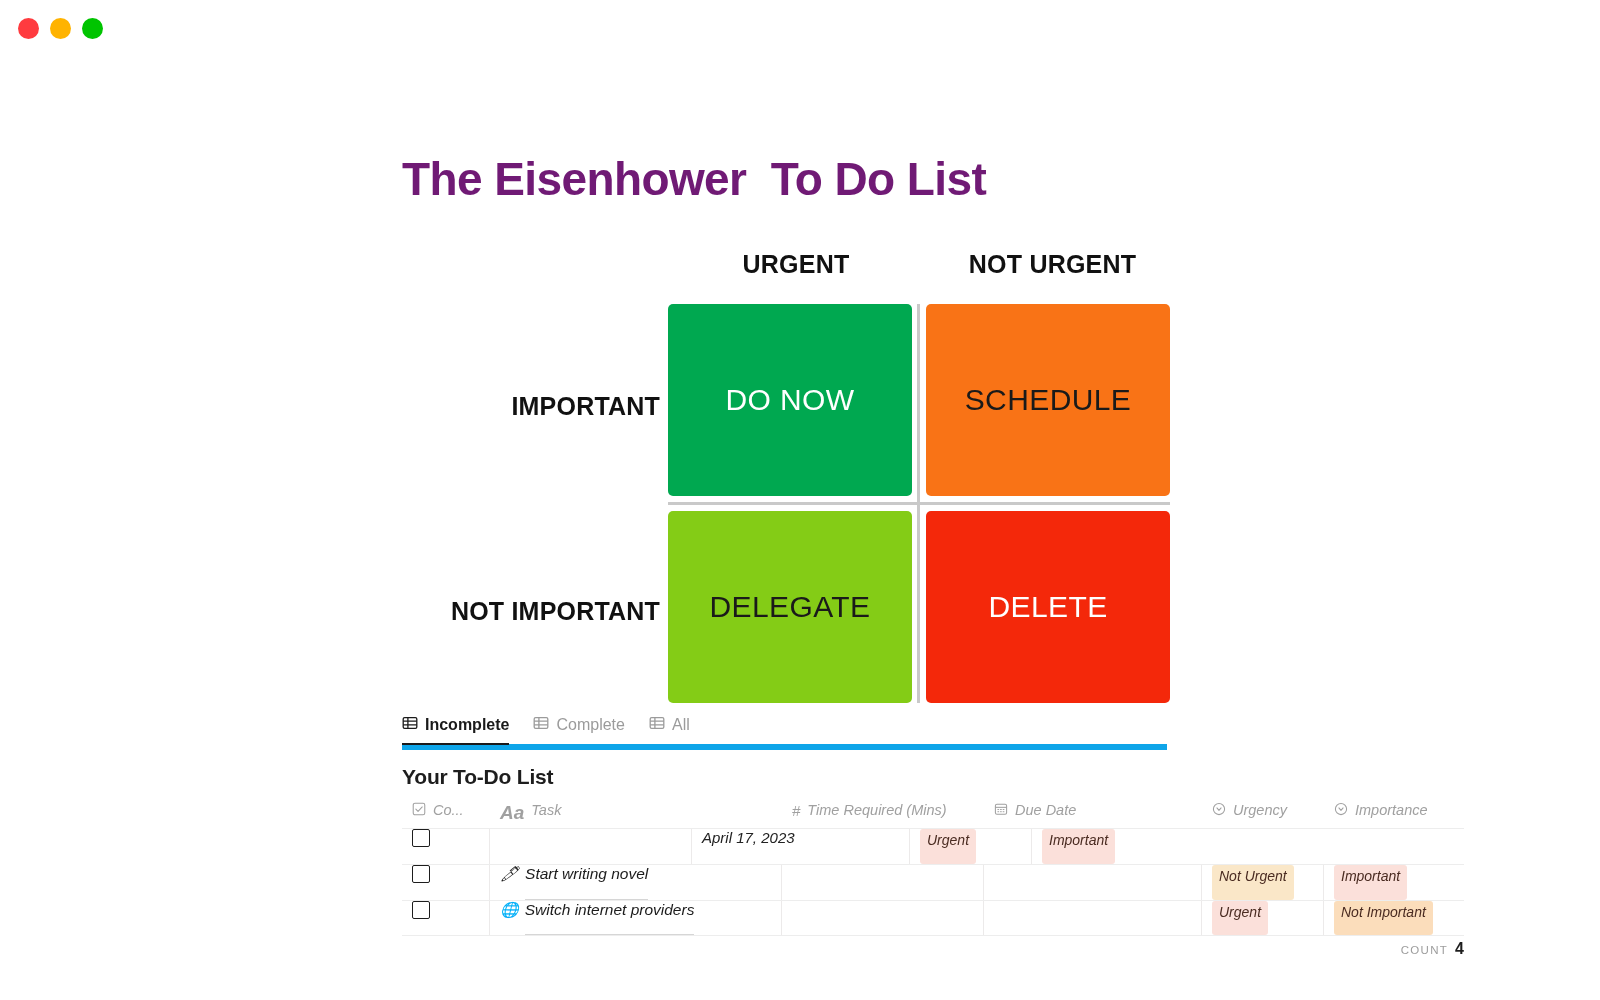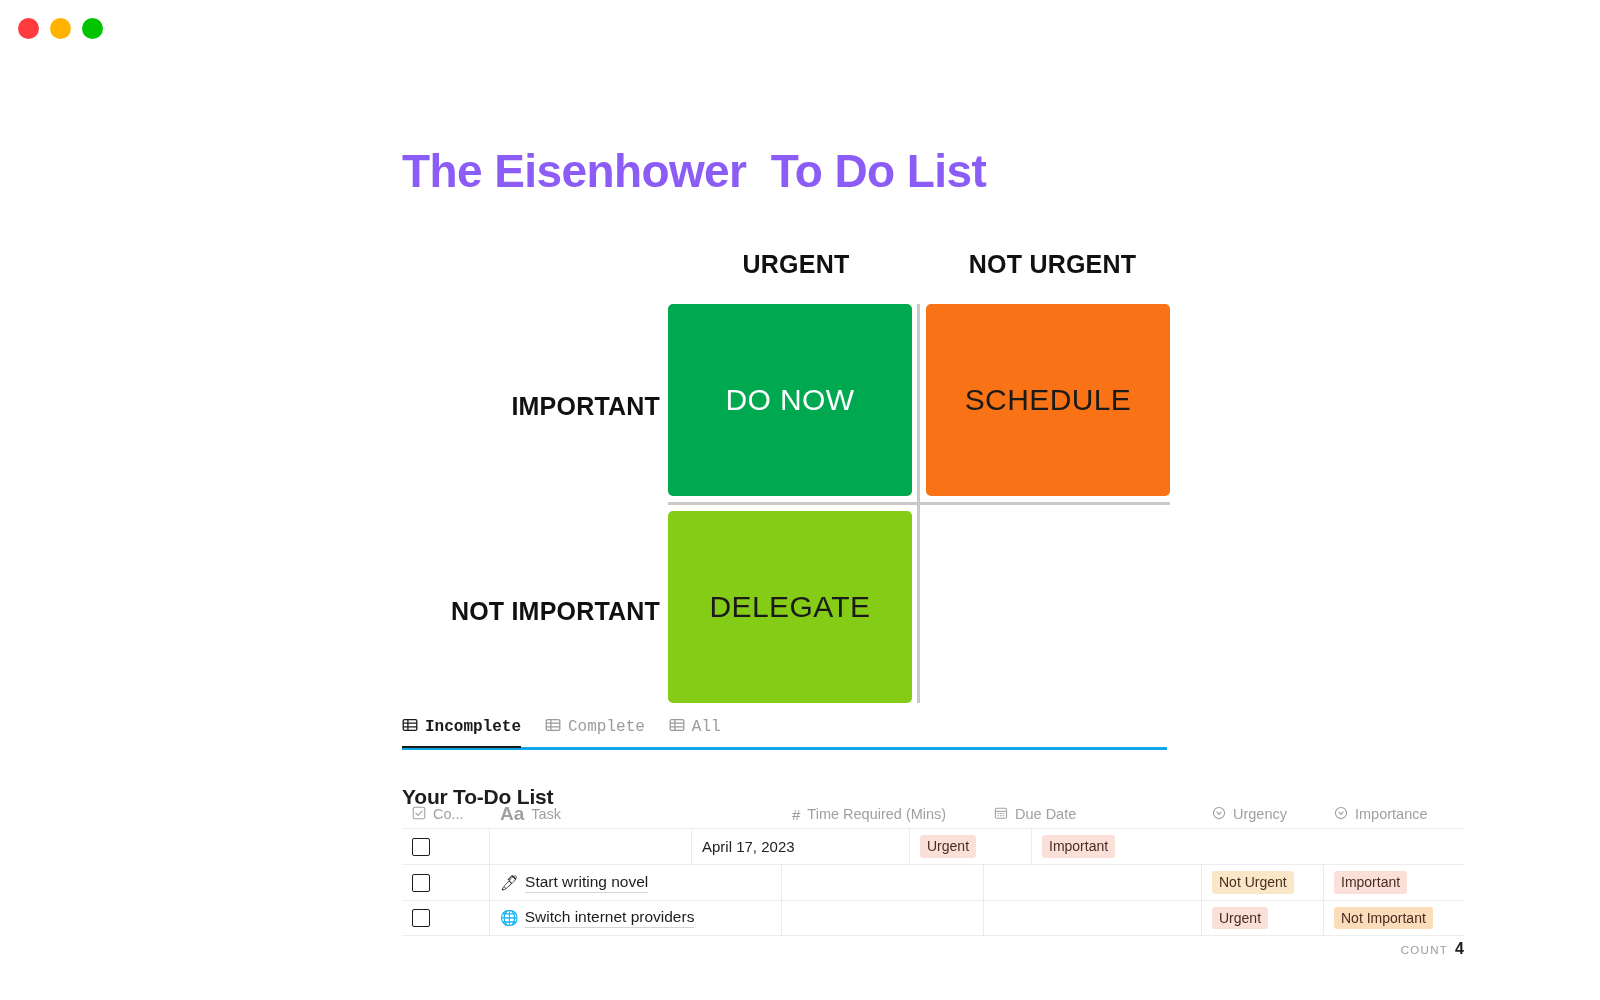--- a/index.html
+++ b/index.html
@@ -37,25 +37,25 @@
   .page {
     position: absolute;
     top: 0; left: 0;
     width: 1600px;
     height: 1000px;
   }
 
   .title {
     position: absolute;
     left: 402px;
-    top: 144px;
+    top: 152px;
     font-size: 46px;
     font-weight: 700;
     letter-spacing: -0.6px;
-    color: #8b5cf6;
+    color: #701a75;
     white-space: pre;
   }
 
   
   .matrix {
     position: absolute;
     left: 380px;
     top: 240px;
     width: 800px;
     height: 470px;
@@ -128,23 +128,23 @@
   .quad.q-delete    { left: 258px; top: 207px; }
 
   
   .view-tabs {
     position: absolute;
     left: 402px;
     top: 716px;
     width: 765px;
     height: 34px;
     display: flex;
+    align-items: flex-end;
     gap: 24px;
-    border-bottom: 3px solid #0ea5e9;
-    font-family: Liberation Mono, monospace;
+    border-bottom: 6px solid #0ea5e9;
   }
   .view-tab {
     display: flex;
     align-items: center;
     gap: 7px;
     padding-bottom: 8px;
     font-size: 16px;
     color: #9b9b9b;
     cursor: pointer;
     border-bottom: 2px solid transparent;
@@ -159,46 +159,45 @@
 
   
   .db-title {
     position: absolute;
     left: 402px;
     top: 765px;
     font-size: 21px;
     font-weight: 700;
     color: #1d1d1d;
     letter-spacing: -0.2px;
-    margin-top: 20px;
   }
 
   .db {
     position: absolute;
     left: 402px;
     top: 802px;
     width: 1062px;
   }
 
   .db-row {
     display: flex;
     align-items: stretch;
     height: 36px;
   }
   .db-head-row { height: 26px; }
 
   .db-cell {
     display: flex;
-    align-items: center;
     padding: 0 10px;
     font-size: 15px;
     color: #222;
     overflow: hidden;
     white-space: nowrap;
     border-right: 1px solid #eceaea;
+    font-style: italic;
   }
   .db-cell:last-child { border-right: none; }
 
   .db-head-cell {
     color: #a0a0a0;
     font-size: 14.5px;
     gap: 7px;
     border-right: none;
     padding-bottom: 2px;
   }
@@ -308,20 +307,21 @@
     <div class="row-head important">IMPORTANT</div>
     <div class="row-head not-important">NOT IMPORTANT</div>
 
     <div class="grid">
       <div class="grid-divider-v"></div>
       <div class="grid-divider-h"></div>
 
       <div class="quad q-do-now" style="background-color: rgb(0, 168, 80); color: rgb(255, 255, 255);">DO NOW</div>
       <div class="quad q-schedule" style="background-color: #f97316; color: rgb(26, 26, 26);">SCHEDULE</div>
       <div class="quad q-delegate" style="background-color: #84cc16; color: rgb(26, 26, 26);">DELEGATE</div>
+      <div class="quad q-delete" style="background-color: rgb(244, 40, 10); color: rgb(255, 255, 255);">DELETE</div>
     </div>
   </div>
 
   <div class="view-tabs">
     <div class="view-tab active">
       <span class="tbl-icon">
         <svg width="16" height="16" viewBox="0 0 16 16" fill="none">
           <rect x="1.2" y="2.6" width="13.6" height="10.8" rx="1.4" stroke="currentColor" stroke-width="1.3"></rect>
           <path d="M1.2 6.2h13.6M1.2 9.9h13.6M5.9 2.6v10.8" stroke="currentColor" stroke-width="1.3"></path>
         </svg>

